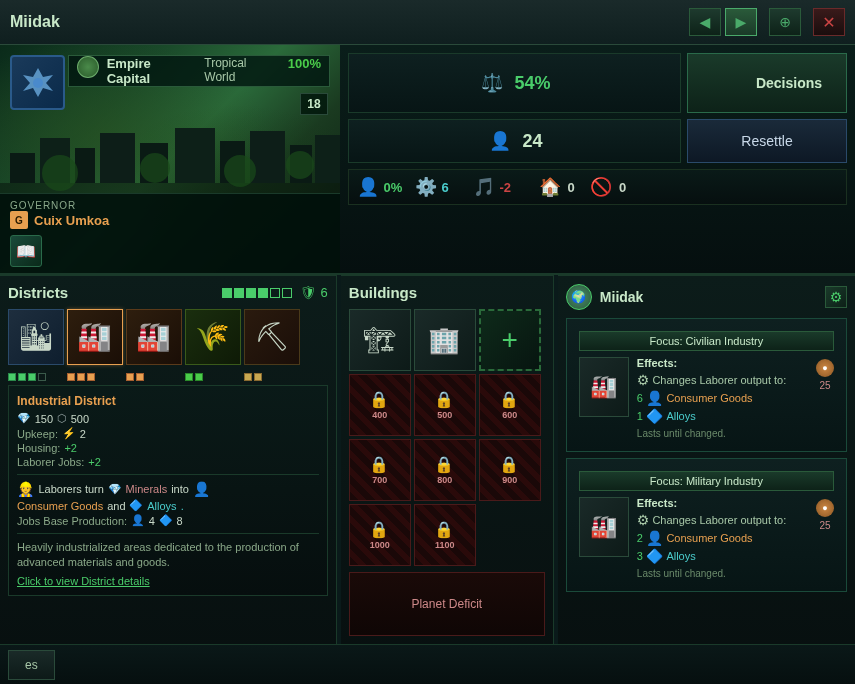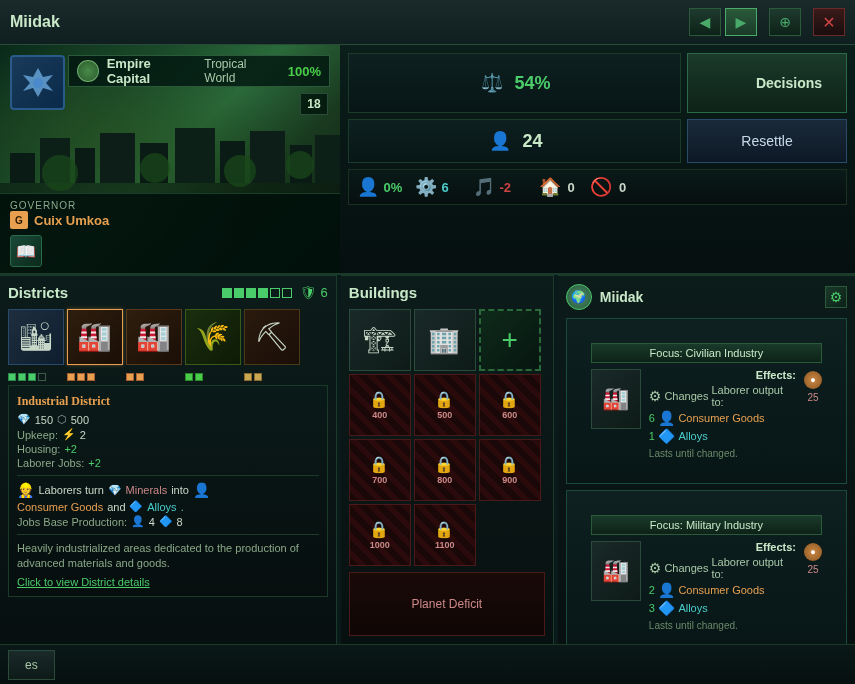--- a/index.html
+++ b/index.html
@@ -123,21 +123,20 @@
     }
     .planet-type-bar {
       position: absolute;
       top: 10px;
       left: 68px;
       right: 10px;
       height: 32px;
       background: rgba(0,20,15,0.8);
       border: 1px solid #2a5a3a;
       display: flex;
-      align-items: center;
       padding: 0 8px;
       gap: 8px;
     }
     .planet-type-icon {
       width: 22px;
       height: 22px;
       border-radius: 50%;
       background: radial-gradient(circle, #4a8a4a 0%, #2a5a2a 100%);
       border: 1px solid #6aaa6a;
     }
@@ -401,21 +400,20 @@
       background: linear-gradient(180deg, #0a1a18 0%, #060e0e 100%);
       border: 1px solid #1a3a2a;
       padding: 8px;
       margin-top: 4px;
     }
     .info-title {
       color: #e8a050;
       font-size: 12px;
       font-weight: bold;
       margin-bottom: 4px;
-      font-family: Liberation Serif, serif;
     }
     .info-row {
       display: flex;
       gap: 4px;
       align-items: center;
       margin-bottom: 2px;
       font-size: 11px;
     }
     .info-divider {
       border: none;
@@ -552,21 +550,21 @@
       display: flex;
       align-items: center;
       justify-content: center;
       color: #4acc6a;
       font-size: 14px;
       cursor: pointer;
     }
     .focus-card {
       background: linear-gradient(180deg, #0e2020 0%, #071515 100%);
       border: 1px solid #1a4a3a;
-      padding: 24px;
+      padding: 12px;
       margin-bottom: 6px;
     }
     .focus-card-title {
       text-align: center;
       color: #c8e8c8;
       font-size: 11px;
       background: linear-gradient(180deg, #1a3a2a 0%, #0d2218 100%);
       border: 1px solid #2a5a3a;
       padding: 3px 6px;
       margin-bottom: 6px;
@@ -587,21 +585,20 @@
       flex-shrink: 0;
     }
     .focus-effects {
       flex: 1;
       font-size: 11px;
     }
     .focus-effects-title {
       color: #c8e8c8;
       font-weight: bold;
       margin-bottom: 3px;
-      text-align: right;
     }
     .focus-effect-row {
       display: flex;
       align-items: center;
       gap: 3px;
       margin-bottom: 2px;
       color: #a8c8a8;
     }
     .focus-lasts {
       color: #6a8a6a;

